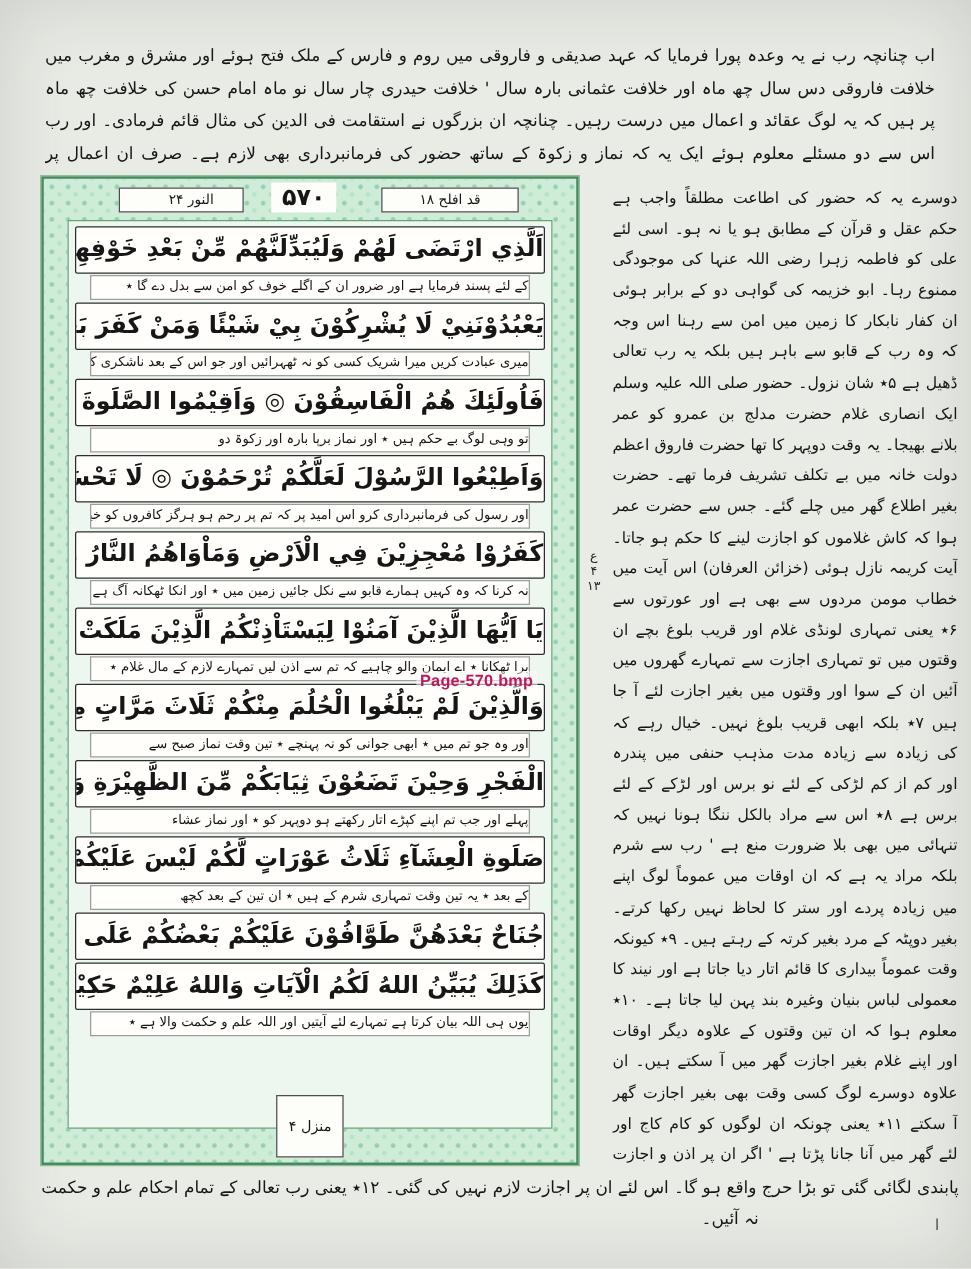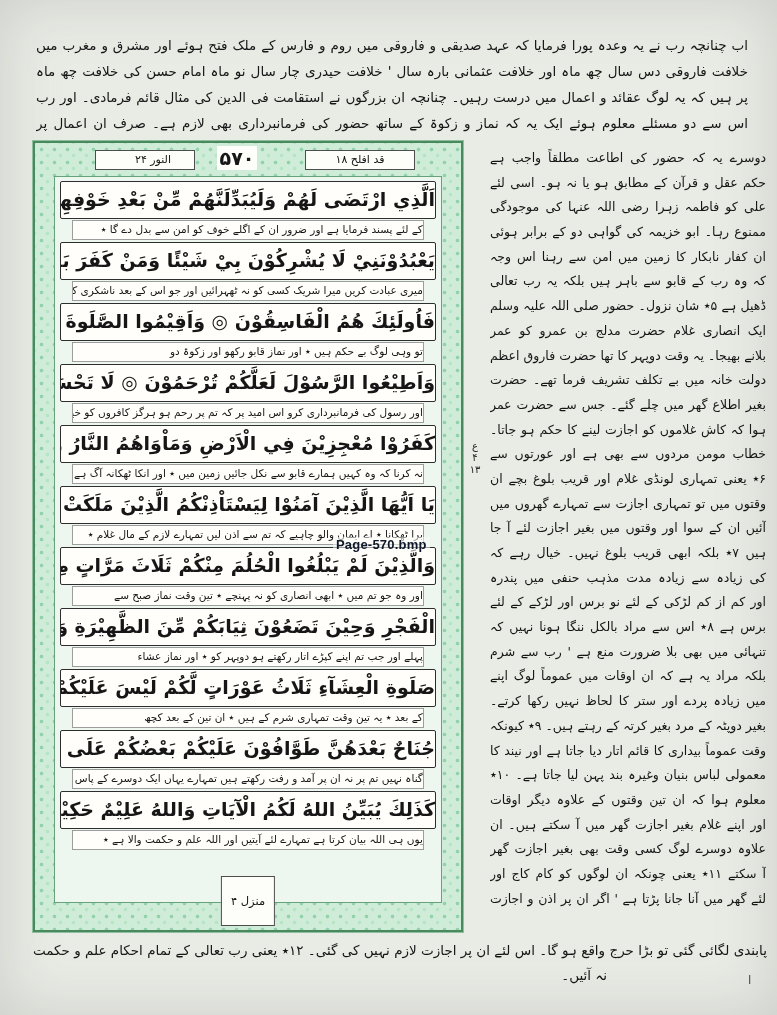--- a/index.html
+++ b/index.html
@@ -21,21 +21,21 @@
         background-color:#cfecd9;
         background-image:radial-gradient(#93d2aa 1.5px, rgba(0,0,0,0) 2.2px),
                          radial-gradient(#b7e4c5 1.5px, rgba(0,0,0,0) 2.2px);
         background-size:13px 13px,13px 13px;background-position:0 0,6px 6px;}
   .box-inner{position:absolute;left:19px;right:19px;top:33px;bottom:27px;background:#edf7ef;
         border:1px solid #66a37a;padding:4px 5px;overflow:hidden;}
   .hdr-label{position:absolute;z-index:3;background:#fdfdfa;border:1px solid #4d4d4d;
         font-size:11px;line-height:16px;padding:1px 8px;direction:rtl;text-align:center;}
   .hdr-surah{left:60px;top:7px;width:66px;padding-left:24px;}
   .hdr-juz{left:270px;top:7px;width:92px;}
-  .hdr-num{position:absolute;z-index:3;left:182px;top:3px;width:40px;background:#fdfdfa;
+  .hdr-num{position:absolute;z-index:3;left:182px;top:3px;width:52px;background:#fdfdfa;
         text-align:center;font-weight:bold;font-size:19px;line-height:24px;direction:rtl;}
   .pair{margin-bottom:2px;}
   .a-line{background:#fffefb;border:1px solid #2e2e2e;border-radius:2px;direction:rtl;
         text-align:center;font-weight:bold;font-size:19px;line-height:34px;height:36px;
         overflow:hidden;white-space:nowrap;}
   .t-line{background:#fffefb;border:1px solid #9d9d9d;direction:rtl;text-align:right;
         font-size:10.5px;line-height:17px;height:18px;width:93%;margin:1px auto 0;
         overflow:hidden;white-space:nowrap;}
   .manzil{position:absolute;z-index:3;left:50%;bottom:4px;transform:translateX(-50%);
         background:#fdfdfa;border:1px solid #4d4d4d;font-size:11.5px;line-height:16px;
@@ -44,21 +44,21 @@
   .right-col{position:absolute;left:490px;top:146px;width:276px;height:792px;direction:rtl;
         overflow:hidden;}
   .right-col .rc-line{font-size:12.5px;line-height:24.7px;height:24.7px;overflow:hidden;
         text-align:justify;text-align-last:justify;}
   .margin-note{position:absolute;left:466px;top:440px;width:18px;text-align:center;
         font-size:10px;line-height:12px;color:#242424;direction:rtl;}
   .margin-note span{display:block;}
   
   .filename-overlay{position:absolute;left:333px;top:537px;z-index:6;
         font-family:"Liberation Sans",sans-serif;font-weight:bold;font-size:13px;
-        color:#0f172a;background:rgba(252,252,250,.55);padding:0 3px;letter-spacing:.2px;}
+        color:#be185d;background:rgba(252,252,250,.55);padding:0 3px;letter-spacing:.2px;}
   .scan-mark{position:absolute;left:748px;top:973px;font-size:12px;color:#4a4a4a;}
 </style>
 </head>
 <body>
 
 <div class="page">
 
   <div class="top-block">
       <div class="c-line">اب چنانچہ رب نے یہ وعدہ پورا فرمایا کہ عہد صدیقی و فاروقی میں روم و فارس کے ملک فتح ہوئے اور مشرق و مغرب میں اسلام پھیل گیا۔ عہد صدیقی دو برس ' تین ماہ</div>
       <div class="c-line">خلافت فاروقی دس سال چھ ماہ اور خلافت عثمانی بارہ سال ' خلافت حیدری چار سال نو ماہ امام حسن کی خلافت چھ ماہ ہوئی ۲٭ یعنی ان فتوحات و امن کے وعدے اس بناء</div>
@@ -75,49 +75,48 @@
         <div class="pair">
         <div class="a-line">اَلَّذِي ارْتَضَى لَهُمْ وَلَيُبَدِّلَنَّهُمْ مِّنْ بَعْدِ خَوْفِهِمْ اَمْنًا</div>
         <div class="t-line">کے لئے پسند فرمایا ہے اور ضرور ان کے اگلے خوف کو امن سے بدل دے گا ٭</div>
       </div>
         <div class="pair">
         <div class="a-line">يَعْبُدُوْنَنِيْ لَا يُشْرِكُوْنَ بِيْ شَيْئًا وَمَنْ كَفَرَ بَعْدَ ذَلِكَ</div>
         <div class="t-line">میری عبادت کریں میرا شریک کسی کو نہ ٹھہرائیں اور جو اس کے بعد ناشکری کرے</div>
       </div>
         <div class="pair">
         <div class="a-line">فَاُولَئِكَ هُمُ الْفَاسِقُوْنَ ◎ وَاَقِيْمُوا الصَّلَوةَ وَآتُوا الزَّكَوةَ</div>
-        <div class="t-line">تو وہی لوگ بے حکم ہیں ٭ اور نماز قابو رکھو اور زکوۃ دو</div>
+        <div class="t-line">تو وہی لوگ بے حکم ہیں ٭ اور نماز برپا بارہ اور زکوۃ دو</div>
       </div>
         <div class="pair">
         <div class="a-line">وَاَطِيْعُوا الرَّسُوْلَ لَعَلَّكُمْ تُرْحَمُوْنَ ◎ لَا تَحْسَبَنَّ الَّذِيْنَ</div>
         <div class="t-line">اور رسول کی فرمانبرداری کرو اس امید پر کہ تم پر رحم ہو ہرگز کافروں کو خیال</div>
       </div>
         <div class="pair">
         <div class="a-line">كَفَرُوْا مُعْجِزِيْنَ فِي الْاَرْضِ وَمَاْوَاهُمُ النَّارُ وَلَبِئْسَ الْمَصِيْرُ</div>
         <div class="t-line">نہ کرنا کہ وہ کہیں ہمارے قابو سے نکل جائیں زمین میں ٭ اور انکا ٹھکانہ آگ ہے اور ضرور کیا ہی</div>
       </div>
         <div class="pair">
         <div class="a-line">يَا اَيُّهَا الَّذِيْنَ آمَنُوْا لِيَسْتَاْذِنْكُمُ الَّذِيْنَ مَلَكَتْ اَيْمَانُكُمْ</div>
         <div class="t-line">برا ٹھکانا ٭ اے ایمان والو چاہیے کہ تم سے اذن لیں تمہارے لازم کے مال غلام ٭</div>
       </div>
         <div class="pair">
         <div class="a-line">وَالَّذِيْنَ لَمْ يَبْلُغُوا الْحُلُمَ مِنْكُمْ ثَلَاثَ مَرَّاتٍ مِنْ قَبْلِ صَلَوةِ</div>
-        <div class="t-line">اور وہ جو تم میں ٭ ابھی انصاری کو نہ پہنچے ٭ تین وقت نماز صبح سے</div>
+        <div class="t-line">اور وہ جو تم میں ٭ ابھی جوانی کو نہ پہنچے ٭ تین وقت نماز صبح سے</div>
       </div>
         <div class="pair">
         <div class="a-line">الْفَجْرِ وَحِيْنَ تَضَعُوْنَ ثِيَابَكُمْ مِّنَ الظَّهِيْرَةِ وَمِنْ بَعْدِ</div>
         <div class="t-line">پہلے اور جب تم اپنے کپڑے اتار رکھتے ہو دوپہر کو ٭ اور نماز عشاء</div>
       </div>
         <div class="pair">
         <div class="a-line">صَلَوةِ الْعِشَآءِ ثَلَاثُ عَوْرَاتٍ لَّكُمْ لَيْسَ عَلَيْكُمْ وَلَا عَلَيْهِمْ</div>
         <div class="t-line">کے بعد ٭ یہ تین وقت تمہاری شرم کے ہیں ٭ ان تین کے بعد کچھ</div>
       </div>
         <div class="pair">
         <div class="a-line">جُنَاحٌ بَعْدَهُنَّ طَوَّافُوْنَ عَلَيْكُمْ بَعْضُكُمْ عَلَى بَعْضٍ</div>
-        <div class="t-line">گناہ نہیں تم پر نہ ان پر آمد و رفت رکھتے ہیں تمہارے یہاں ایک دوسرے کے پاس</div>
       </div>
         <div class="pair">
         <div class="a-line">كَذَلِكَ يُبَيِّنُ اللهُ لَكُمُ الْآيَاتِ وَاللهُ عَلِيْمٌ حَكِيْمٌ ۵۸</div>
         <div class="t-line">یوں ہی اللہ بیان کرتا ہے تمہارے لئے آیتیں اور اللہ علم و حکمت والا ہے ٭</div>
       </div>
       </div>
 
     <div class="manzil">منزل ۴</div>
   </div>
 
@@ -129,20 +128,21 @@
       <div class="rc-line">علی کو فاطمہ زہرا رضی اللہ عنہا کی موجودگی میں دوسرا نکاح</div>
       <div class="rc-line">ممنوع رہا۔ ابو خزیمہ کی گواہی دو کے برابر ہوئی ۴٭ یعنی</div>
       <div class="rc-line">ان کفار نابکار کا زمین میں امن سے رہنا اس وجہ سے نہیں</div>
       <div class="rc-line">کہ وہ رب کے قابو سے باہر ہیں بلکہ یہ رب تعالی کی</div>
       <div class="rc-line">ڈھیل ہے ۵٭ شان نزول۔ حضور صلی اللہ علیہ وسلم نے</div>
       <div class="rc-line">ایک انصاری غلام حضرت مدلج بن عمرو کو عمر فاروق کو</div>
       <div class="rc-line">بلانے بھیجا۔ یہ وقت دوپہر کا تھا حضرت فاروق اعظم اپنے</div>
       <div class="rc-line">دولت خانہ میں بے تکلف تشریف فرما تھے۔ حضرت مدلج</div>
       <div class="rc-line">بغیر اطلاع گھر میں چلے گئے۔ جس سے حضرت عمر کو خیال</div>
       <div class="rc-line">ہوا کہ کاش غلاموں کو اجازت لینے کا حکم ہو جاتا۔ تب یہ</div>
+      <div class="rc-line">آیت کریمہ نازل ہوئی (خزائن العرفان) اس آیت میں</div>
       <div class="rc-line">خطاب مومن مردوں سے بھی ہے اور عورتوں سے بھی</div>
       <div class="rc-line">۶٭ یعنی تمہاری لونڈی غلام اور قریب بلوغ بچے ان تین</div>
       <div class="rc-line">وقتوں میں تو تمہاری اجازت سے تمہارے گھروں میں</div>
       <div class="rc-line">آئیں ان کے سوا اور وقتوں میں بغیر اجازت لئے آ جا سکتے</div>
       <div class="rc-line">ہیں ۷٭ بلکہ ابھی قریب بلوغ نہیں۔ خیال رہے کہ بلوغ</div>
       <div class="rc-line">کی زیادہ سے زیادہ مدت مذہب حنفی میں پندرہ برس ہے</div>
       <div class="rc-line">اور کم از کم لڑکی کے لئے نو برس اور لڑکے کے لئے بارہ</div>
       <div class="rc-line">برس ہے ۸٭ اس سے مراد بالکل ننگا ہونا نہیں کہ ننگا ہونا</div>
       <div class="rc-line">تنہائی میں بھی بلا ضرورت منع ہے ' رب سے شرم چاہیے</div>
       <div class="rc-line">بلکہ مراد یہ ہے کہ ان اوقات میں عموماً لوگ اپنے گھروں</div>

